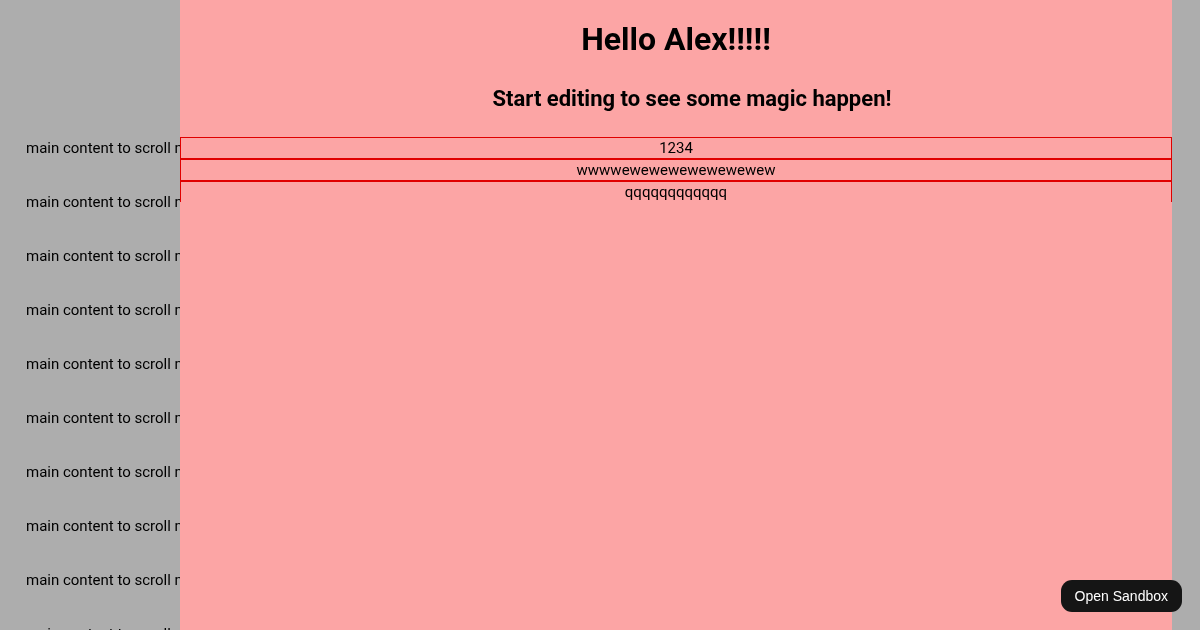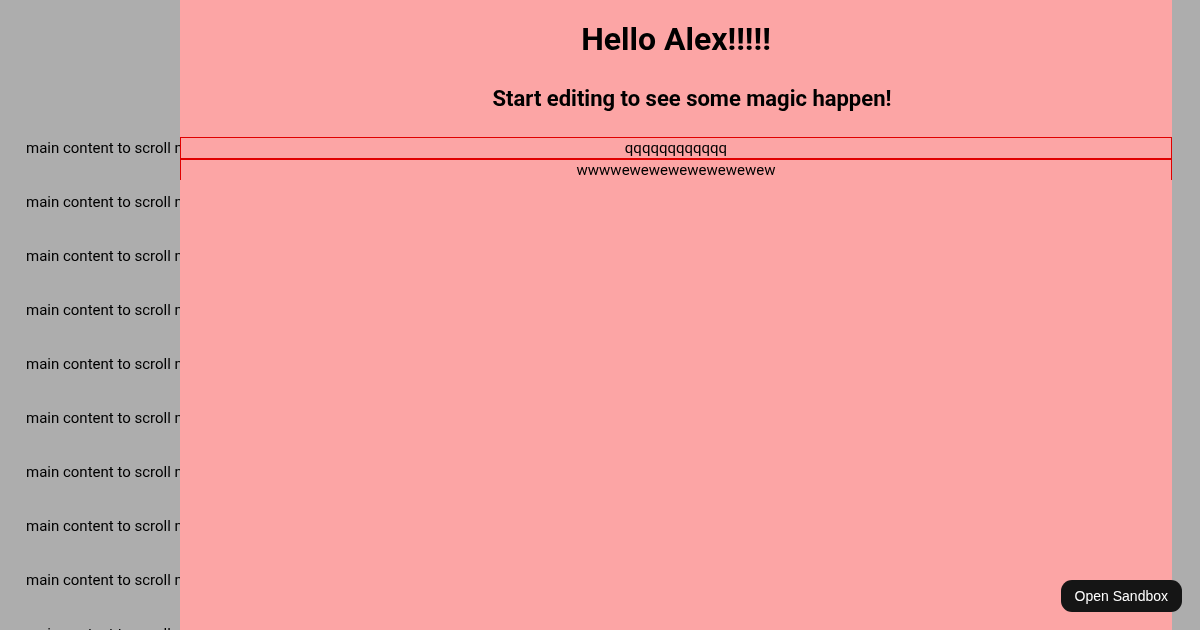--- a/index.html
+++ b/index.html
@@ -89,18 +89,19 @@
     <div class="bg-row">main content to scroll main content to scroll main content to scroll main content to scroll main content to scroll main content to scroll main content to scroll main content to scroll main content to</div>
     <div class="bg-row">main content to scroll main content to scroll main content to scroll main content to scroll main content to scroll main content to scroll main content to scroll main content to scroll main content to</div>
     <div class="bg-row">main content to scroll main content to scroll main content to scroll main content to scroll main content to scroll main content to scroll main content to scroll main content to scroll main content to</div>
     <div class="bg-row">main content to scroll main content to scroll main content to scroll main content to scroll main content to scroll main content to scroll main content to scroll main content to scroll main content to</div>
   </div>
 
 <div class="overlay-panel">
   <h1 class="title">Hello Alex!!!!!</h1>
   <h2 class="subtitle">Start editing to see some magic happen!</h2>
   <div class="box-container">
+  <div class="box-item">1234</div>
+      <div class="box-item">wwwwewewewewewewewew</div>
       <div class="box-item">qqqqqqqqqqqq</div>
-      <div class="box-item">wwwwewewewewewewewew</div>
     </div>
 </div>
 
 <button class="open-sandbox-btn">Open Sandbox</button>
 
 </body></html>

